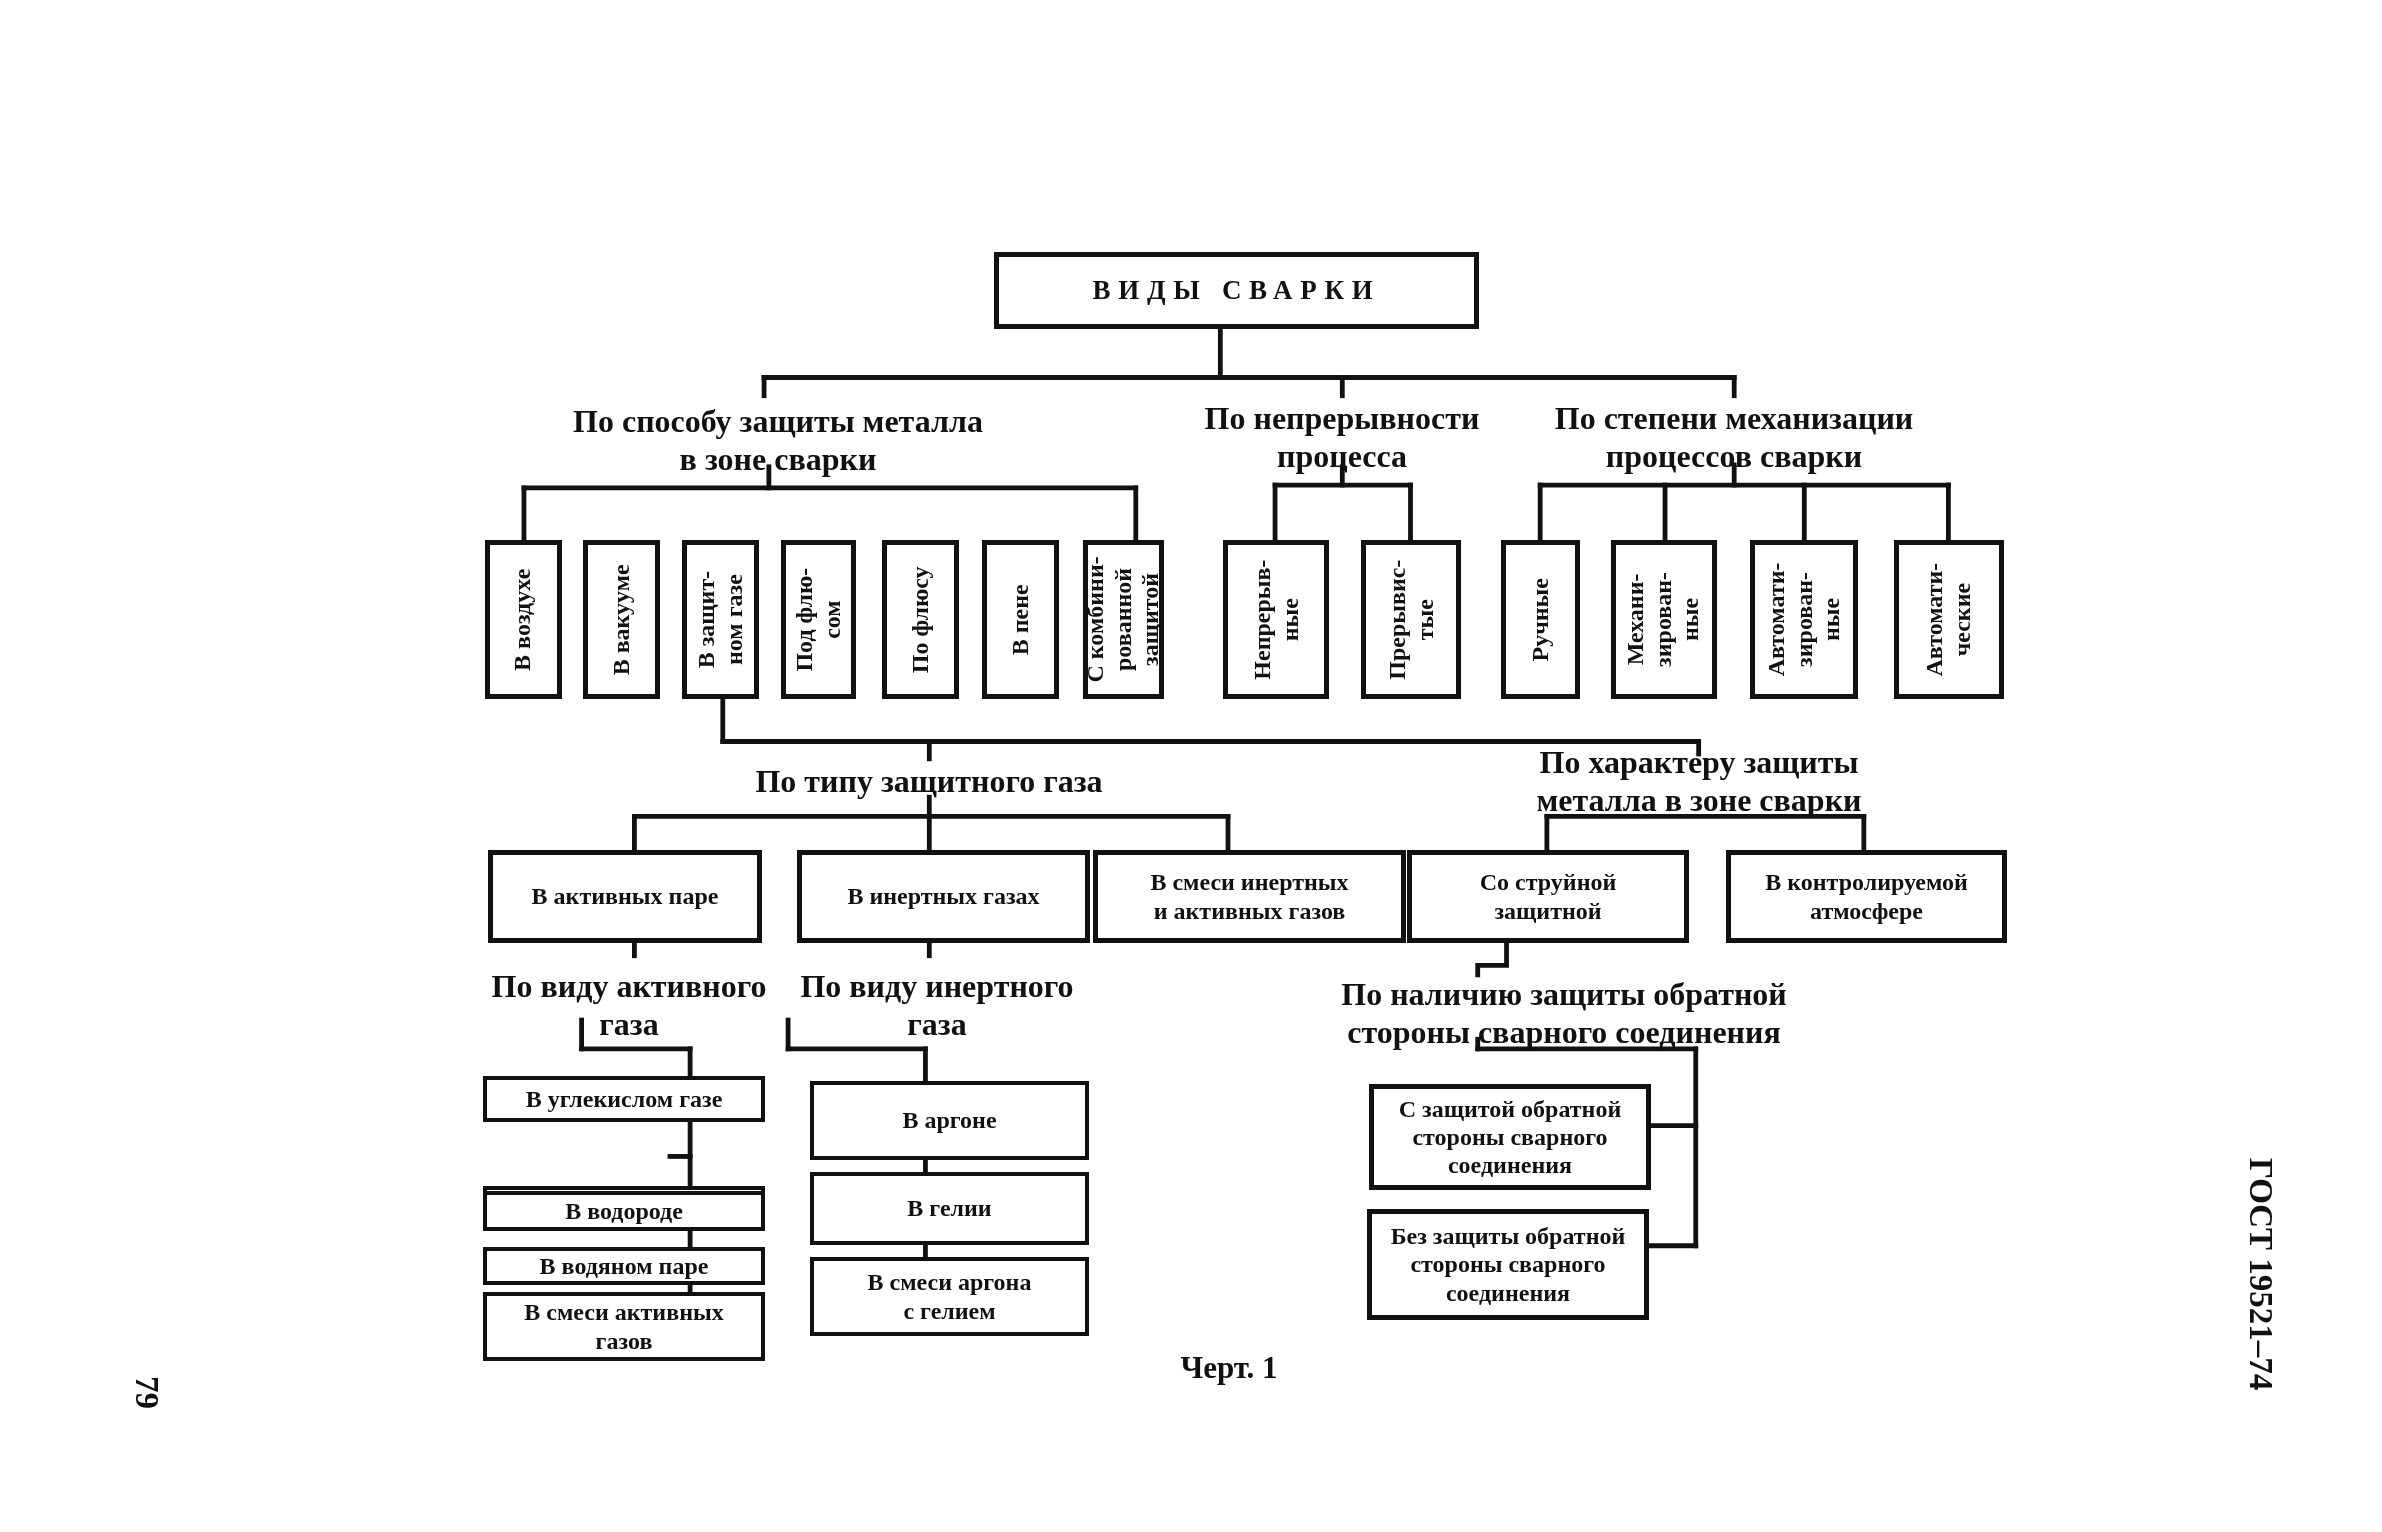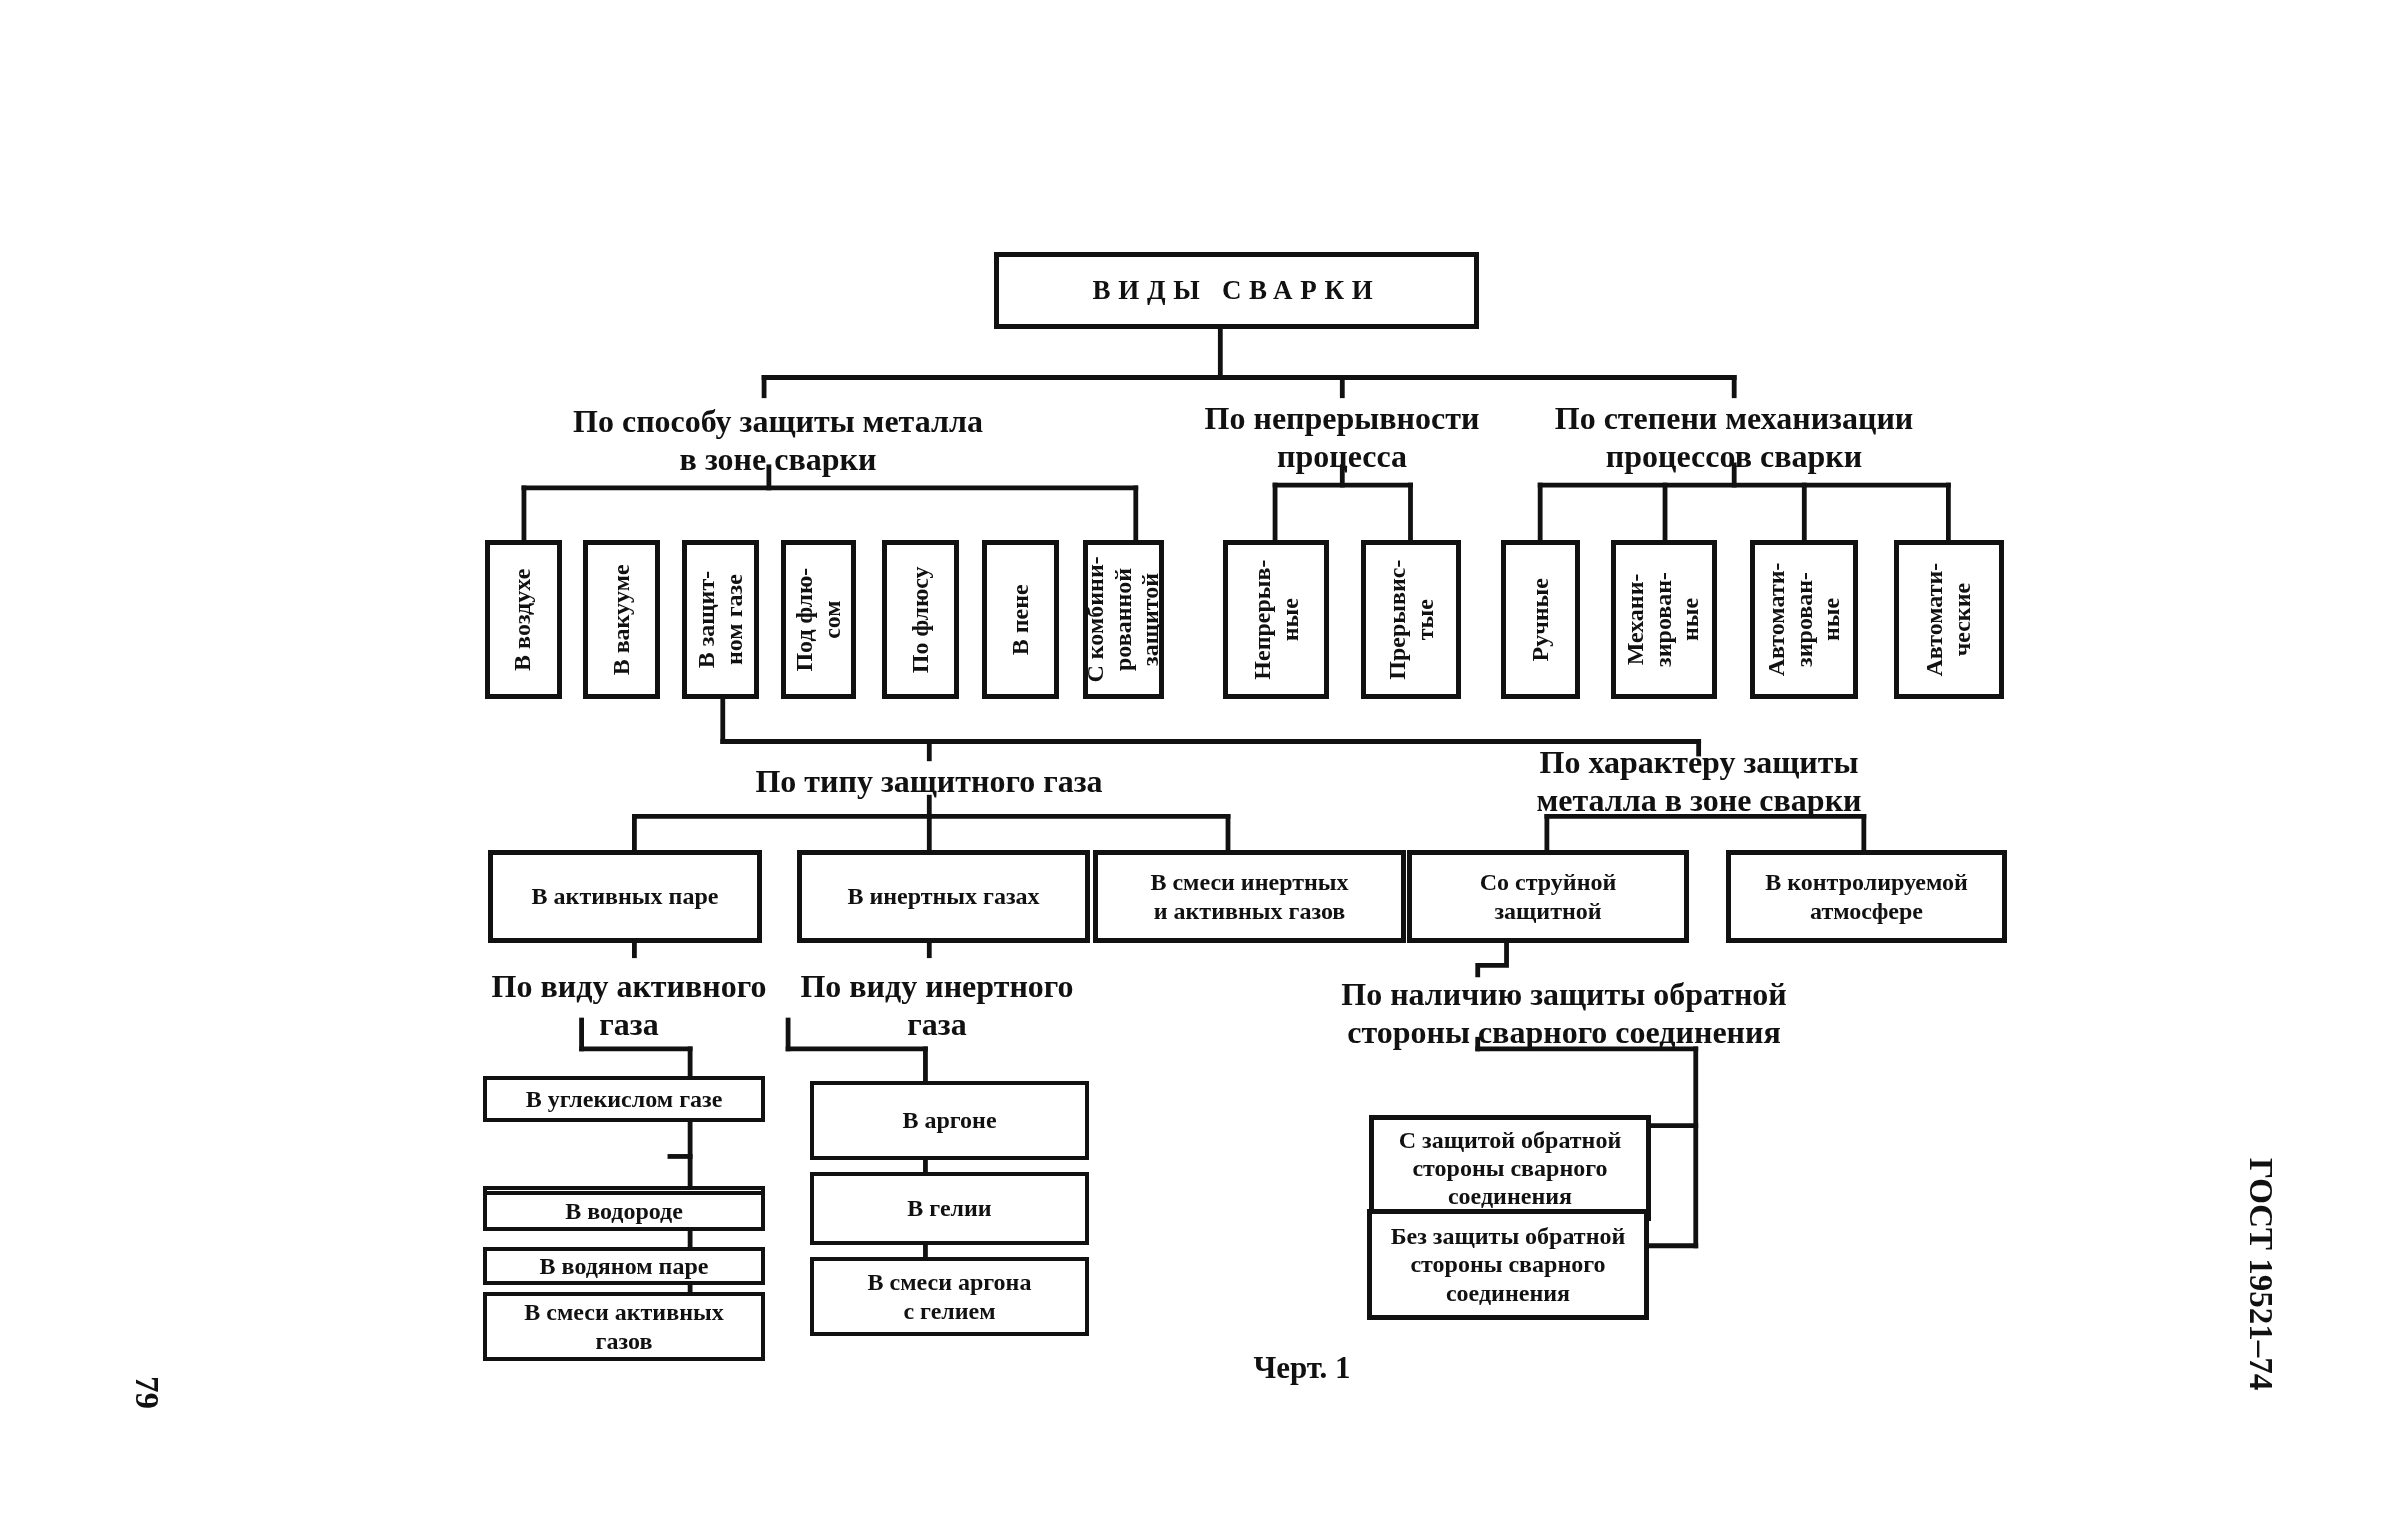--- a/index.html
+++ b/index.html
@@ -205,27 +205,27 @@
     <span>В аргоне</span>
   </div>
 <div class="box hbox" style="left:810px; top:1172px; width:279px; height:73px; border-width:4.8px;">
     <span>В гелии</span>
   </div>
 <div class="box hbox" style="left:810px; top:1257px; width:279px; height:79px; border-width:4.8px;">
     <span>В смеси аргона
 с гелием</span>
   </div>
 
-<div class="box hbox" style="left:1369px; top:1084px; width:282px; height:106px;margin-top:31px;">
+<div class="box hbox" style="left:1369px; top:1084px; width:282px; height:106px;">
     <span>С защитой обратной
 стороны сварного
 соединения</span>
   </div>
 <div class="box hbox" style="left:1367px; top:1209px; width:282px; height:111px;">
     <span>Без защиты обратной
 стороны сварного
 соединения</span>
   </div>
 
-<div class="caption" style="left:1302px; top:1350px;">Черт. 1</div>
+<div class="caption" style="left:1229px; top:1350px;">Черт. 1</div>
 <div class="rot" style="left:165px; top:1376px;">79</div>
 <div class="rot" style="left:2279px; top:1158px;">ГОСТ 19521–74</div>
 
 
 </body></html>

